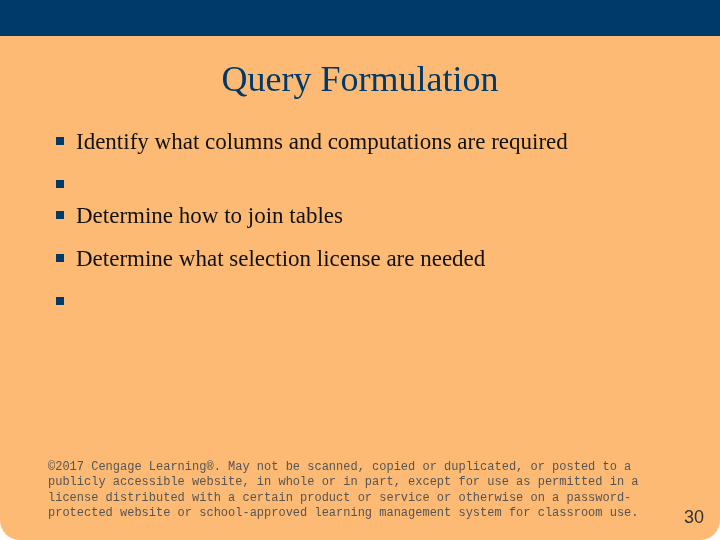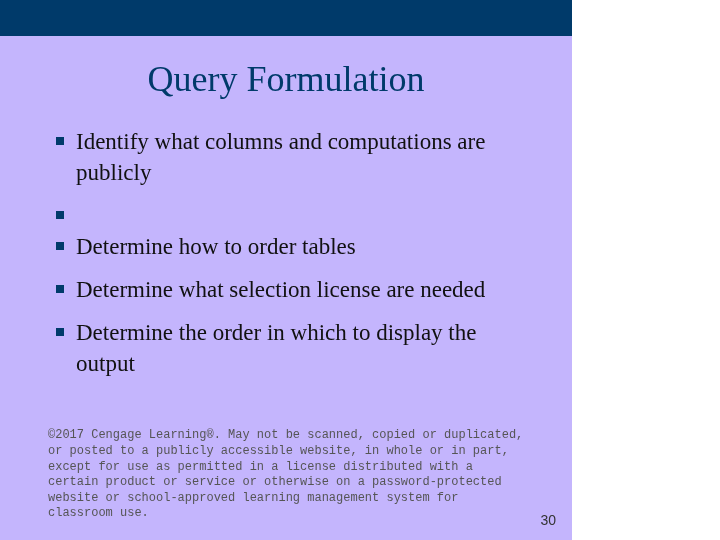--- a/index.html
+++ b/index.html
@@ -1,51 +1,50 @@
 <!DOCTYPE html>
 <html><head>
 <meta charset="utf-8">
 <style>
   * { margin: 0; padding: 0; box-sizing: border-box; }
   html, body { width: 720px; height: 540px; font-family: Georgia, 'Times New Roman', serif; background: #fff; overflow: hidden; }
-  .slide { width: 572px; height: 540px; position: relative; background: #c4b5fd; }
+  .slide { width: 720px; height: 540px; position: relative; background: #fdba74; border-radius: 20px; }
   .top-bar { width: 100%; height: 36px; background: #003a6a; }
   .title { text-align: center; font-size: 36px; color: #003a6a; font-weight: 400; margin-top: 22px; margin-bottom: 26px; font-family: Georgia, 'Times New Roman', serif; }
   .content { padding: 0 48px 0 56px; }
   .bullet-row { display: flex; align-items: flex-start; margin-bottom: 12px; }
   .bullet { width: 8px; height: 8px; background: #003a6a; margin-top: 11px; margin-right: 12px; flex-shrink: 0; }
   .bullet-text { font-size: 23px; color: #111; line-height: 1.35; }
   .footer { position: absolute; bottom: 18px; left: 0; width: 100%; padding: 0 48px; }
   .copyright { font-size: 12px; color: #555; text-align: left; line-height: 1.3; font-family: Liberation Mono, monospace; }
-  .page-num { position: absolute; bottom: 12px; right: 16px; font-size: 14px; color: #333; font-family: Arial, sans-serif; }
+  .page-num { position: absolute; bottom: 12px; right: 16px; font-size: 18px; color: #333; font-family: Arial, sans-serif; }
 </style>
 </head>
 <body>
 
 <div class="slide">
   <div class="top-bar"></div>
   <h1 class="title">Query Formulation</h1>
   <div class="content">
     <div class="bullet-row">
       <div class="bullet"></div>
-      <div class="bullet-text">Identify what columns and computations are publicly</div>
+      <div class="bullet-text">Identify what columns and computations are required</div>
     </div>
     <div class="bullet-row">
       <div class="bullet"></div>
     </div>
     <div class="bullet-row">
       <div class="bullet"></div>
-      <div class="bullet-text">Determine how to order tables</div>
+      <div class="bullet-text">Determine how to join tables</div>
     </div>
     <div class="bullet-row">
       <div class="bullet"></div>
       <div class="bullet-text">Determine what selection license are needed</div>
     </div>
     <div class="bullet-row">
       <div class="bullet"></div>
-      <div class="bullet-text">Determine the order in which to display the output</div>
     </div>
   </div>
   <div class="footer">
     <div class="copyright">©2017 Cengage Learning®. May not be scanned, copied or duplicated, or posted to a publicly accessible website, in whole or in part, except for use as permitted in a license distributed with a certain product or service or otherwise on a password-protected website or school-approved learning management system for classroom use.</div>
   </div>
   <div class="page-num">30</div>
 </div>
 
 </body></html>

